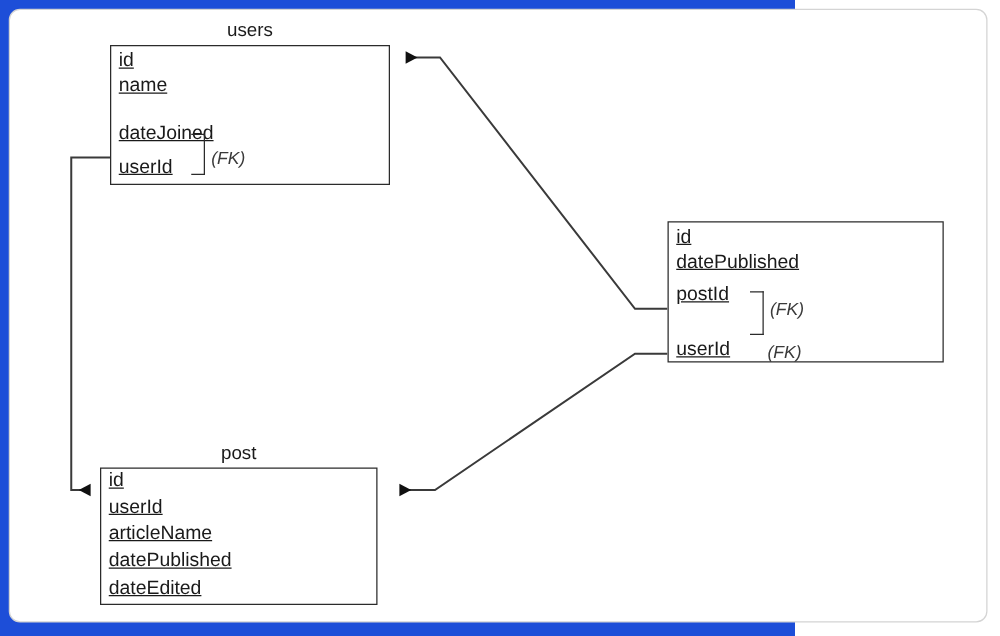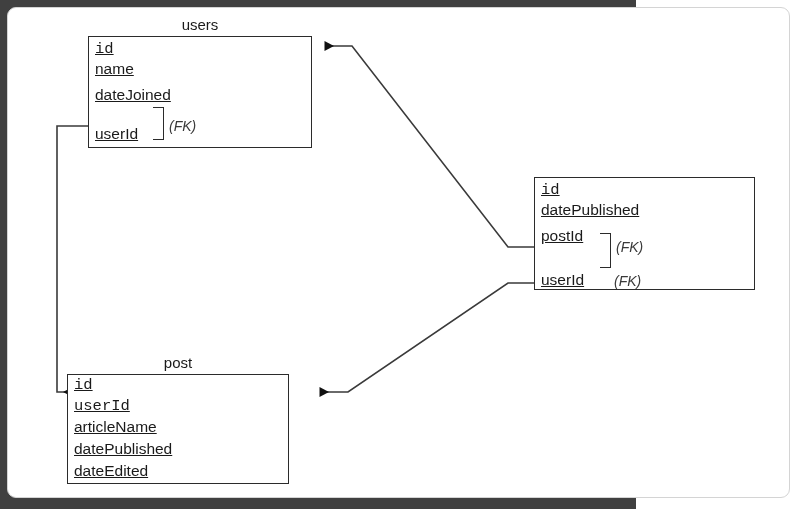--- a/index.html
+++ b/index.html
@@ -10,21 +10,21 @@
   body {
     width: 800px;
     height: 509px;
     font-family: "Liberation Sans", sans-serif;
     overflow: hidden;
   }
   #canvas {
     position: relative;
     width: 636px;
     height: 509px;
-    background: #404040;
+    background: #1d4ed8;
   }
   #frame {
     position: absolute;
     left: 7px;
     top: 7px;
     width: 783px;
     height: 491px;
     box-sizing: border-box;
     border: 1.5px solid #d4d4d4;
     border-radius: 9px;
@@ -59,21 +59,20 @@
     left: 6px;
     font-size: 15.5px;
     color: #1a1a1a;
     line-height: 18px;
     white-space: nowrap;
     text-decoration: underline;
   }
   .attr.pk {
     text-decoration: underline;
     text-underline-offset: 1px;
-    font-family: Liberation Mono, monospace;
   }
   .fk-tag {
     position: absolute;
     font-size: 14px;
     color: #3a3a3a;
     line-height: 13px;
     white-space: nowrap;
     font-style: italic;
   }
   .bracket {
@@ -109,40 +108,40 @@
 
       <path d="M 88,126 L 57,126 L 57,392 L 72,392" marker-end="url(#arrowRight)"></path>
     </g>
   </svg>
 
   <div class="entity" style="left:88px; top:36px; width:224px; height:112px;">
     <div class="entity-title">users</div>
 
     <div class="attr pk" style="top:3px;">id</div>
     <div class="attr" style="top:23px;">name</div>
-    <div class="attr" style="top:49px;">dateJoined</div>
+    <div class="attr" style="top:61px;">dateJoined</div>
     <div class="attr" style="top:88px;">userId</div>
 
     <div class="bracket" style="left:64px; top:70px; height:33px;"></div>
     <div class="fk-tag" style="left:80px; top:83px;">(FK)</div>
   </div>
 
   <div class="entity" style="left:534px; top:177px; width:221px; height:113px;">
 
     <div class="attr pk" style="top:3px;">id</div>
     <div class="attr" style="top:23px;">datePublished</div>
     <div class="attr" style="top:49px;text-align:right;">postId</div>
     <div class="attr" style="top:93px;">userId</div>
 
     <div class="bracket" style="left:65px; top:55px; height:35px;"></div>
     <div class="fk-tag" style="left:81px; top:63px;">(FK)</div>
     <div class="fk-tag" style="left:79px; top:97px;">(FK)</div>
   </div>
 
-  <div class="entity" style="left:67px; top:374px; width:222px; height:110px;padding-left:48px;">
+  <div class="entity" style="left:80px; top:374px; width:222px; height:110px;padding-left:48px;">
     <div class="entity-title">post</div>
 
     <div class="attr pk" style="top:1px;">id</div>
     <div class="attr pk" style="top:22px;">userId</div>
     <div class="attr" style="top:43px;">articleName</div>
     <div class="attr" style="top:65px;">datePublished</div>
     <div class="attr" style="top:87px;text-align:right;">dateEdited</div>
   </div>
 
 </div>

